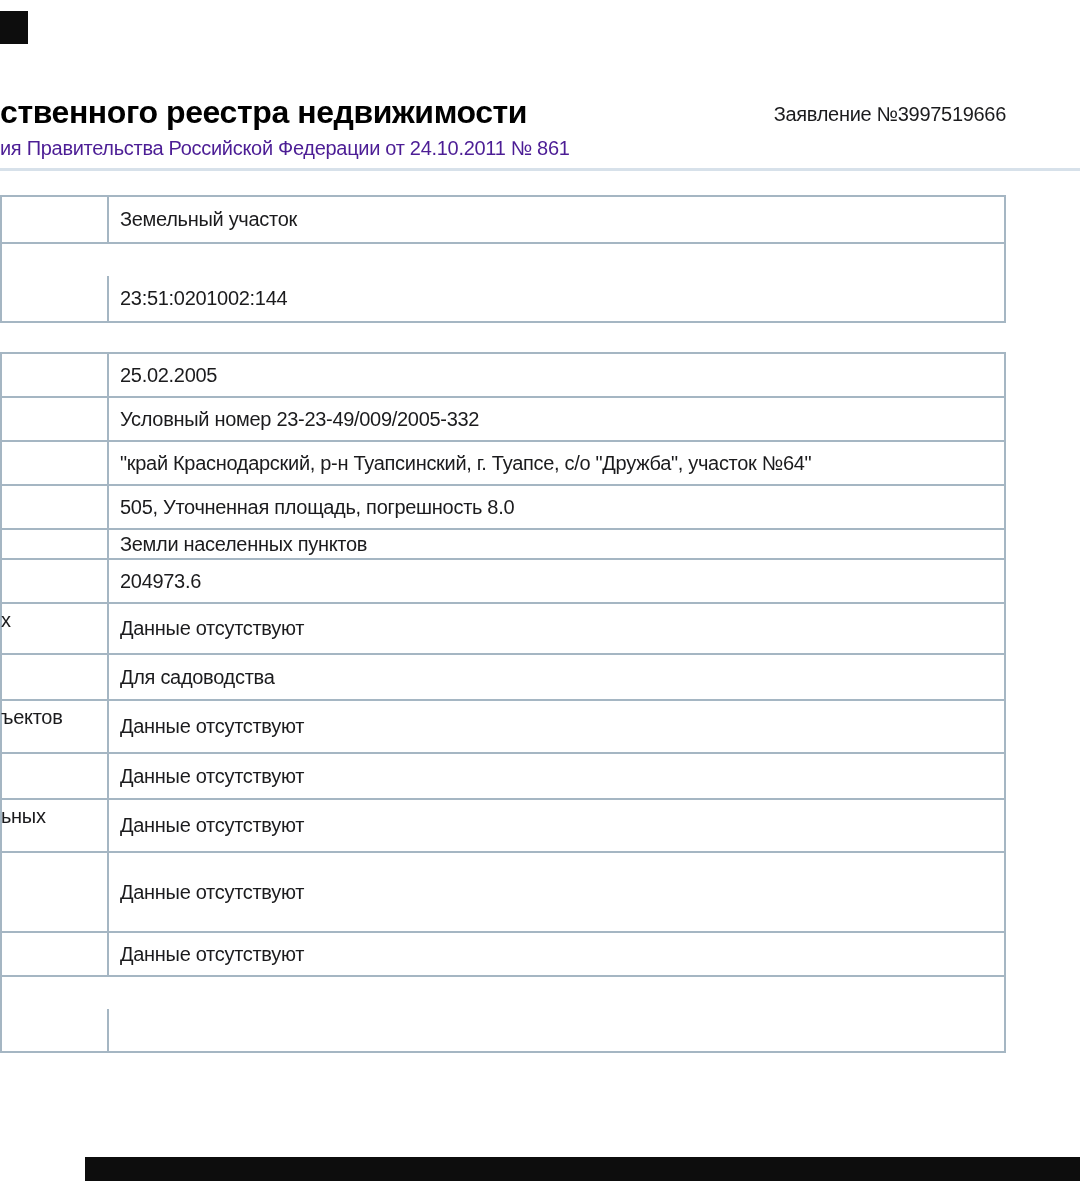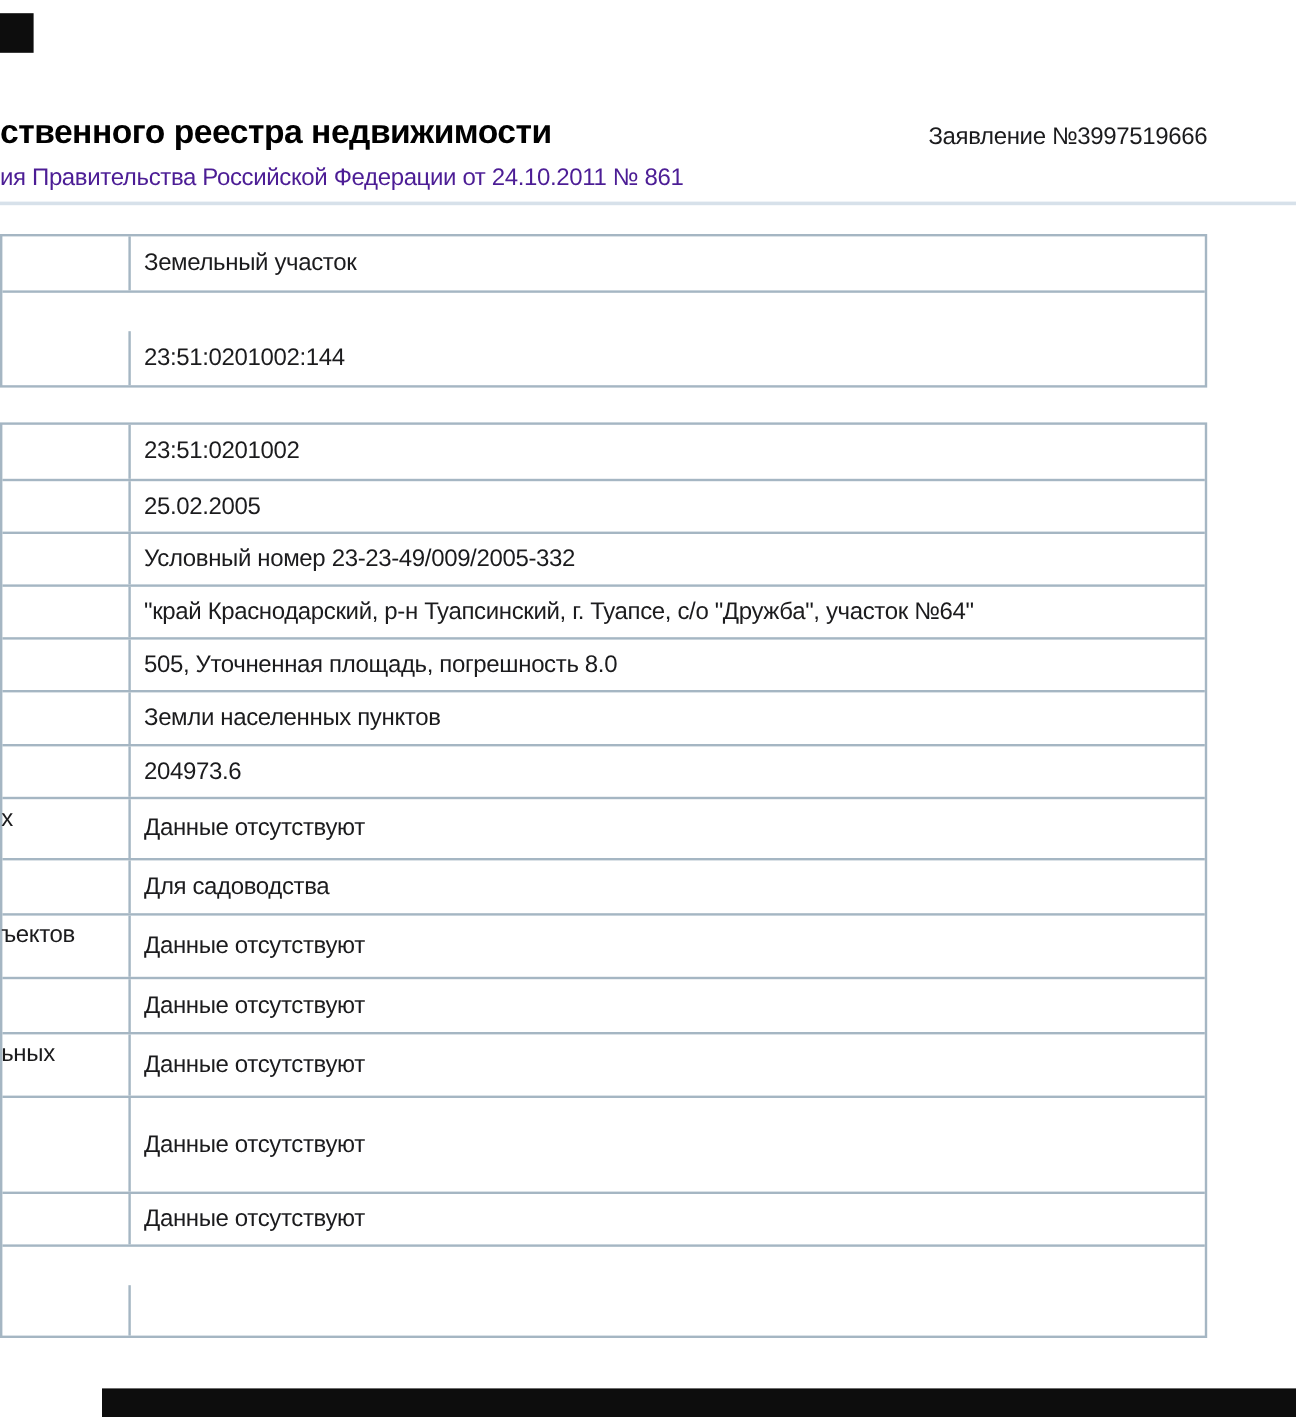--- a/index.html
+++ b/index.html
@@ -13,21 +13,21 @@
     overflow: hidden;
   }
   
   .chrome { position: absolute; background: #0d0d0d; }
   #chrome-top-left { left: 0; top: 11px; width: 28px; height: 33px; }
   #chrome-bottom-bar { left: 85px; top: 1157px; width: 995px; height: 24px; }
 
   
   #doc-title {
     position: absolute; left: 0; top: 94px;
-    font-size: 28px; font-weight: bold; color: #000000;
+    font-size: 32px; font-weight: bold; color: #000000;
     letter-spacing: -0.4px; white-space: nowrap;
   }
   #application-number {
     position: absolute; right: 74px; top: 103px;
     font-size: 20px; color: #1b1b1d; letter-spacing: -0.3px; white-space: nowrap; margin-left: 45px;
   }
   #doc-subtitle {
     position: absolute; left: 0; top: 137px;
     font-size: 20px; color: #4c1d95; letter-spacing: -0.3px; white-space: nowrap;
   }
@@ -88,28 +88,20 @@
       <div class="cell-left">
         <span class="frag"></span>
       </div>
       <div class="cell-value">
         <span>23:51:0201002:144</span>
       </div>
     </div>
   </div>
 
   <div id="details-table" class="doc-table">
-    <div class="row" style="height:47px">
-      <div class="cell-left">
-        <span class="frag"></span>
-      </div>
-      <div class="cell-value">
-        <span>23:51:0201002</span>
-      </div>
-    </div>
     <div class="row" style="height:44px">
       <div class="cell-left">
         <span class="frag"></span>
       </div>
       <div class="cell-value">
         <span>25.02.2005</span>
       </div>
     </div>
     <div class="row" style="height:44px">
       <div class="cell-left">
@@ -128,21 +120,21 @@
       </div>
     </div>
     <div class="row" style="height:44px">
       <div class="cell-left">
         <span class="frag"></span>
       </div>
       <div class="cell-value">
         <span>505, Уточненная площадь, погрешность 8.0</span>
       </div>
     </div>
-    <div class="row" style="height:45px">
+    <div class="row" style="height:30px">
       <div class="cell-left">
         <span class="frag"></span>
       </div>
       <div class="cell-value">
         <span>Земли населенных пунктов</span>
       </div>
     </div>
     <div class="row" style="height:44px">
       <div class="cell-left">
         <span class="frag"></span>

